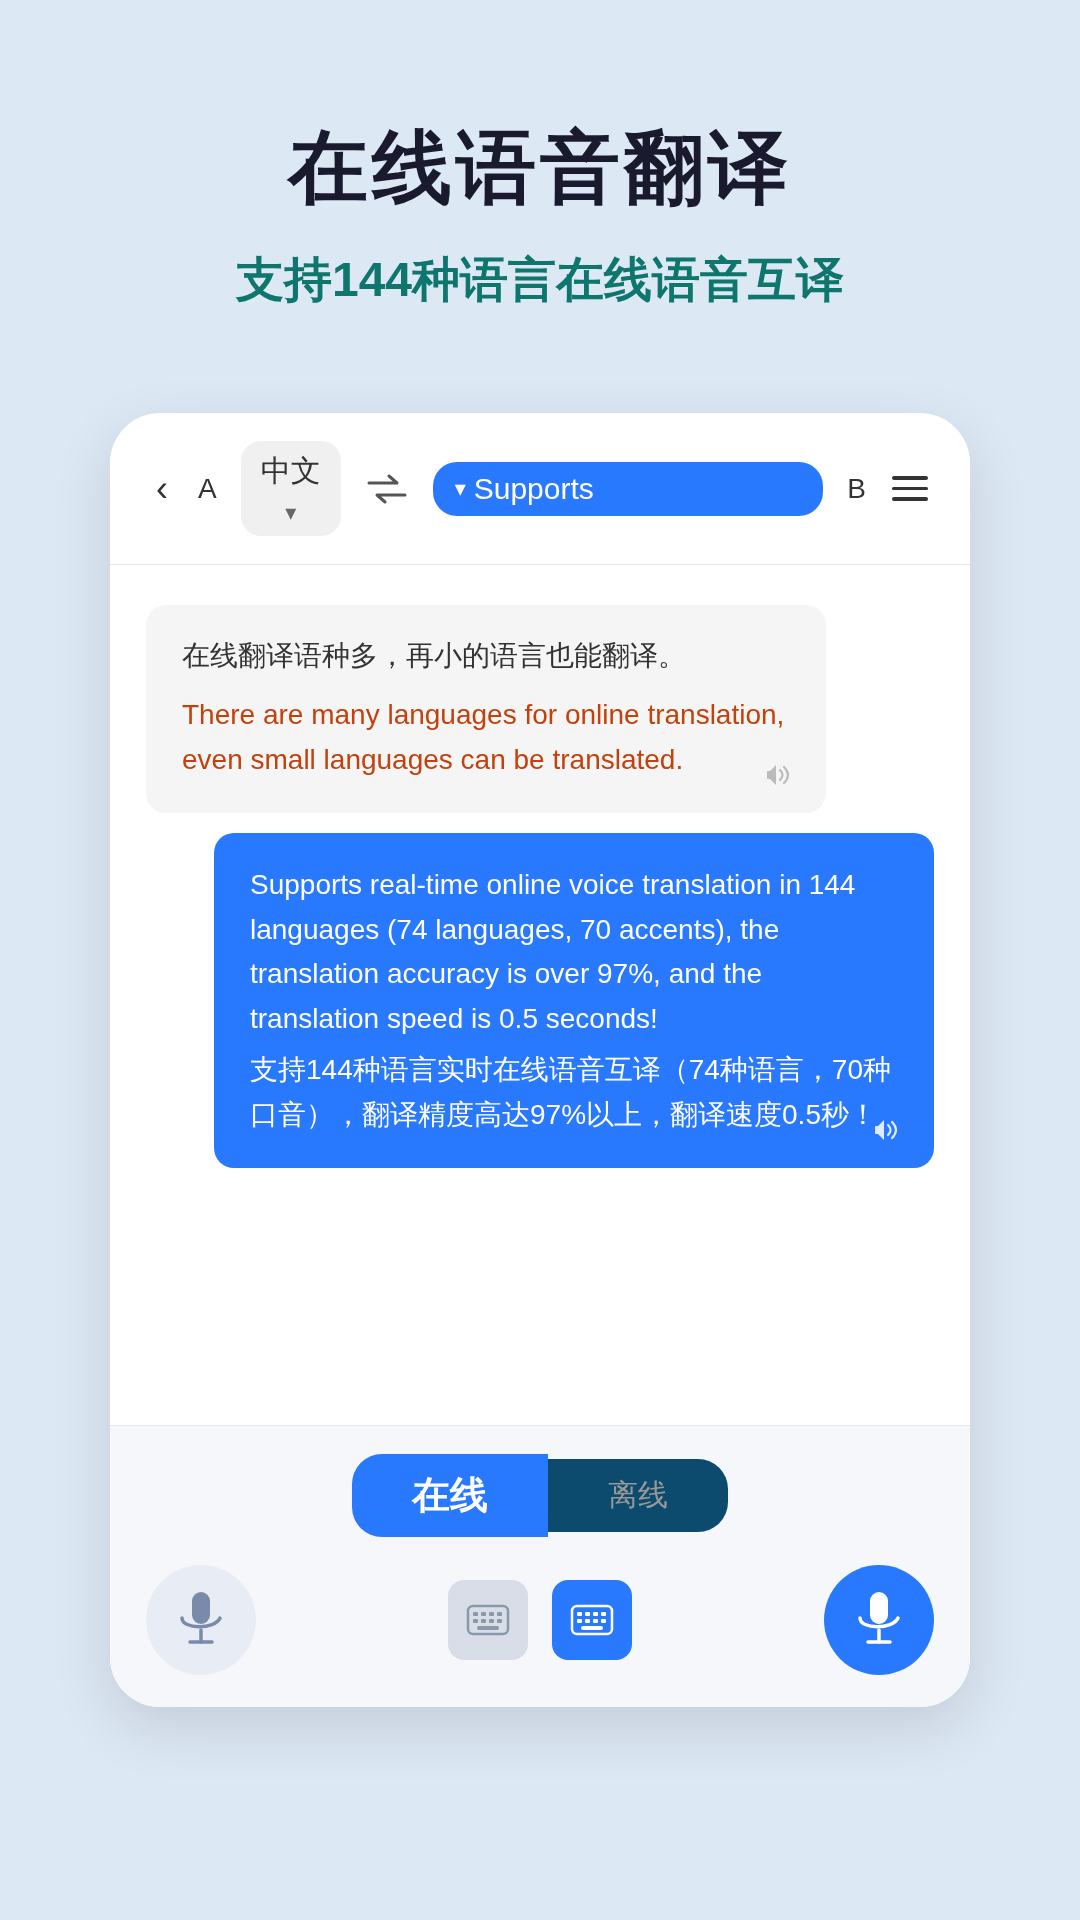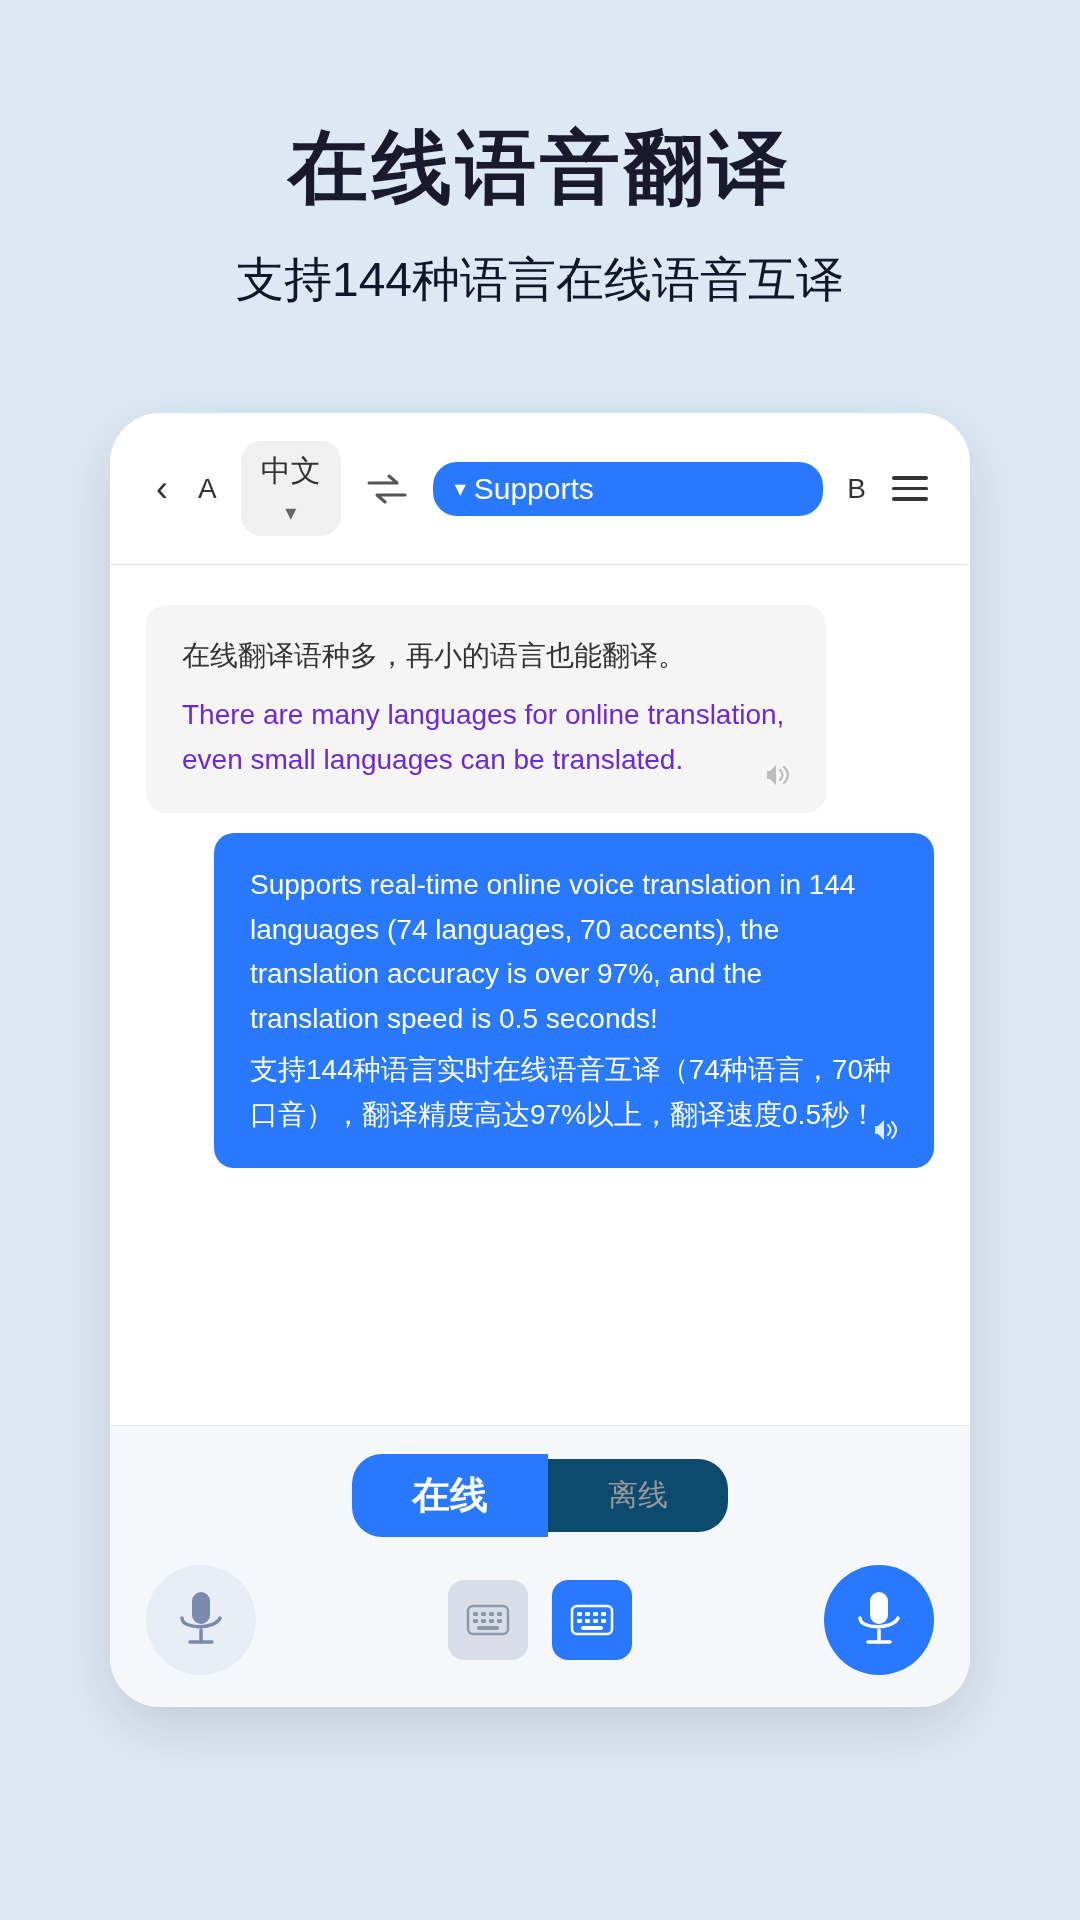--- a/index.html
+++ b/index.html
@@ -25,22 +25,22 @@
       font-size: 80px;
       font-weight: 800;
       color: #1a1a2e;
       line-height: 1.2;
       margin-bottom: 30px;
       letter-spacing: 4px;
     }
 
     .sub-title {
       font-size: 48px;
-      color: #0f172a;
-      font-weight: 400;
+      color: #0f766e;
+      font-weight: 700;
       line-height: 1.4;
     }
 
     .phone-card {
       width: 860px;
       background: #fff;
       border-radius: 50px;
       overflow: hidden;
       box-shadow: 0 20px 60px rgba(0,0,0,0.12);
       margin-top: 40px;
@@ -156,21 +156,21 @@
 
     .bubble-left-source {
       font-size: 28px;
       color: #333;
       margin-bottom: 16px;
       line-height: 1.5;
     }
 
     .bubble-left-trans {
       font-size: 28px;
-      color: #6d28d9;
+      color: #c2410c;
       line-height: 1.6;
     }
 
     .speaker-icon-left {
       position: absolute;
       bottom: 24px;
       right: 28px;
       font-size: 30px;
       color: #aaa;
       cursor: pointer;

